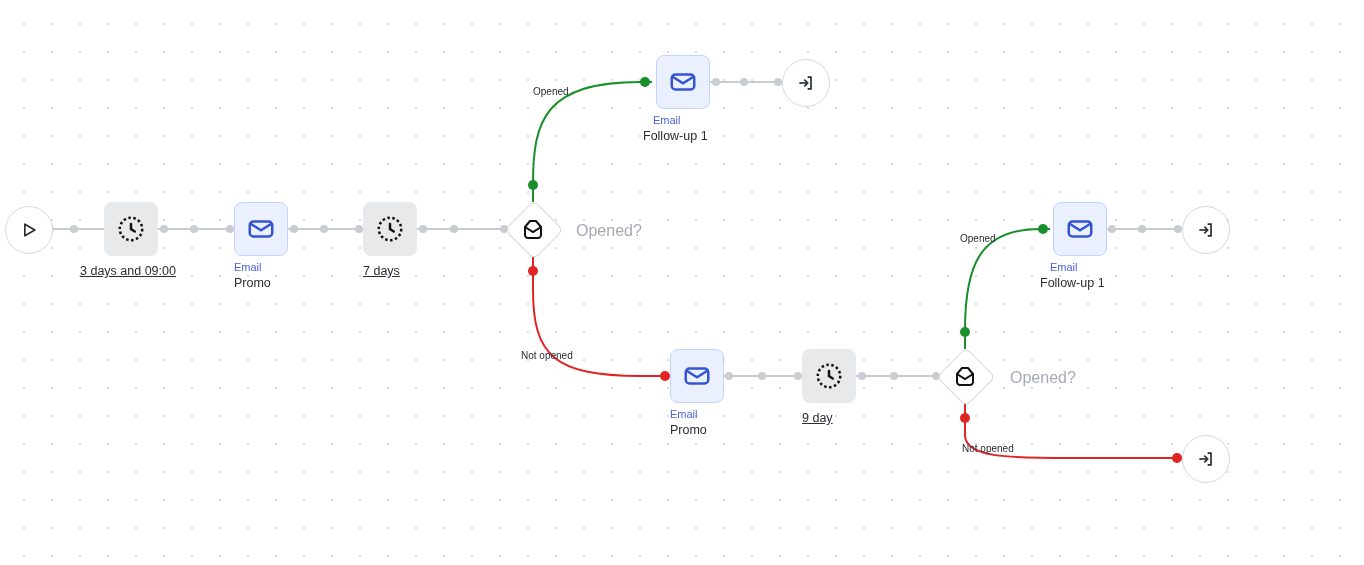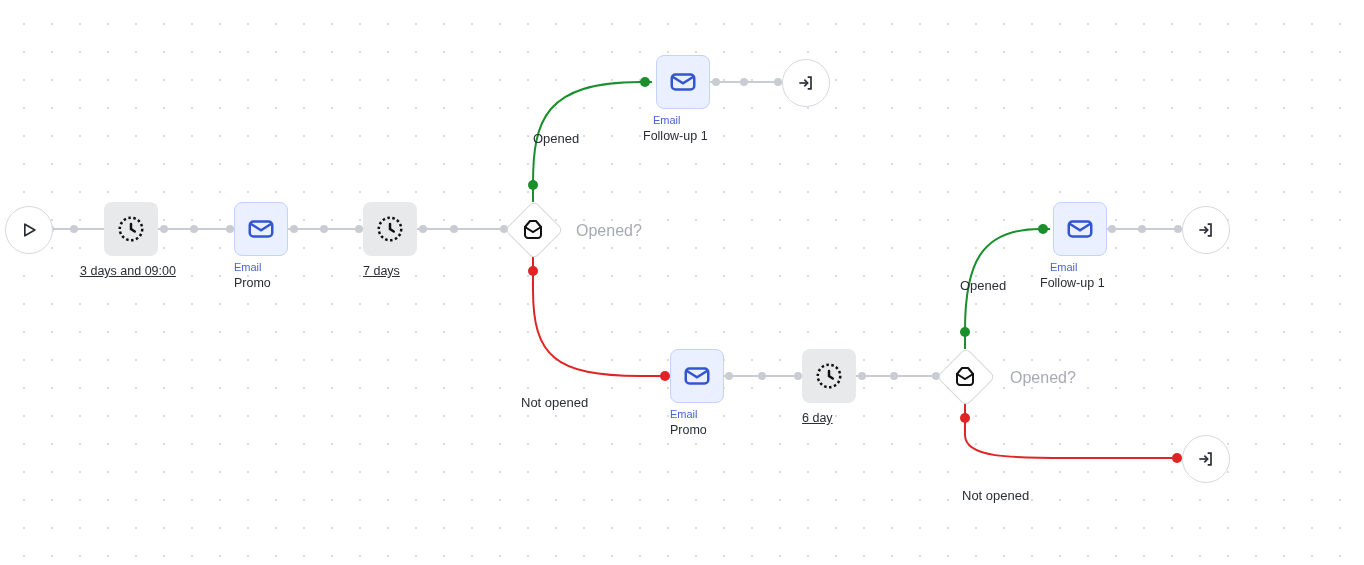--- a/index.html
+++ b/index.html
@@ -12,21 +12,21 @@
   .nbox.gray{background:#e8e9eb;}
   .nbox.blue{background:#eaf0ff;border:1px solid #c3d2ff;box-sizing:border-box;}
   .ncircle{width:46px;height:46px;border-radius:50%;background:#fff;border:1px solid #d6d8dc;display:flex;align-items:center;justify-content:center;margin:0 auto;}
   .diamond-wrap{width:54px;height:54px;position:relative;}
   .diamond{width:40px;height:40px;background:#fff;border:1px solid #d6d8dc;transform:rotate(45deg);position:absolute;left:7px;top:7px;border-radius:6px;}
   .diamond-ic{position:absolute;left:0;top:0;width:54px;height:54px;display:flex;align-items:center;justify-content:center;}
   .cap-type{font-size:11px;color:#4a62d6;margin-top:6px;line-height:1;}
   .cap-name{font-size:12.5px;color:#2a2d36;margin-top:3px;line-height:1.25;}
   .cap-sub{font-size:12.5px;color:#2a2d36;margin-top:8px;line-height:1.25;text-decoration:underline;}
   .cond-lbl{font-size:16px;color:#a6aab4;}
-  .branch-lbl{position:absolute;font-size:13px;color:#2a2d36;margin-top:45px;}
+  .branch-lbl{position:absolute;font-size:10px;color:#2a2d36;}
   .dot{width:8px;height:8px;border-radius:50%;background:#c9ccd2;position:absolute;}
   .dot.big{width:10px;height:10px;}
   .dot.green{background:#1a8f2c;}
   .dot.red{background:#e02424;}
 </style>
 </head>
 <body>
 <div class="canvas">
 
 <svg class="wires">
@@ -176,21 +176,21 @@
   <div class="cap-name">Promo</div>
 </div>
 
 <div class="node" style="left:802px;top:349px;width:54px">
   <div class="nbox gray">
     <svg width="30" height="30" viewBox="0 0 24 24">
           <circle cx="12" cy="12" r="9" fill="none" stroke="#111" stroke-width="2" stroke-dasharray="2 2"></circle>
           <path d="M12 8 L12 12 L15 14" fill="none" stroke="#111" stroke-width="2" stroke-linecap="round"></path>
         </svg>
   </div>
-  <div class="cap-sub">6 day</div>
+  <div class="cap-sub">9 day</div>
 </div>
 
 <div class="node" style="left:938px;top:349px;width:54px">
   <div class="diamond-wrap">
     <div class="diamond"></div>
     <div class="diamond-ic">
       <svg width="24" height="24" viewBox="0 0 24 24">
             <path d="M4 10 V18 C4 19.6 5.4 21 7 21 H17 C18.6 21 20 19.6 20 18 V10" fill="none" stroke="#111" stroke-width="2" stroke-linecap="round"></path>
             <path d="M4 10 L12 15 L20 10" fill="none" stroke="#111" stroke-width="2" stroke-linecap="round"></path>
             <path d="M4 10 L9 4 H15 L20 10" fill="none" stroke="#111" stroke-width="2" stroke-linecap="round" stroke-linejoin="round"></path>

